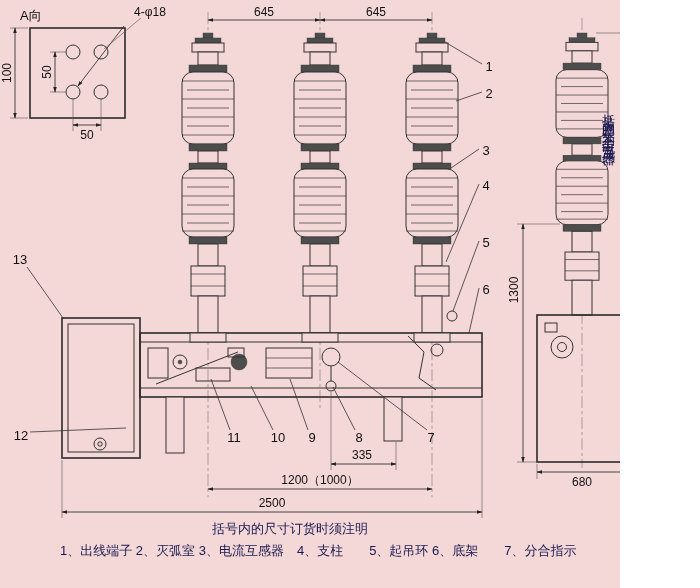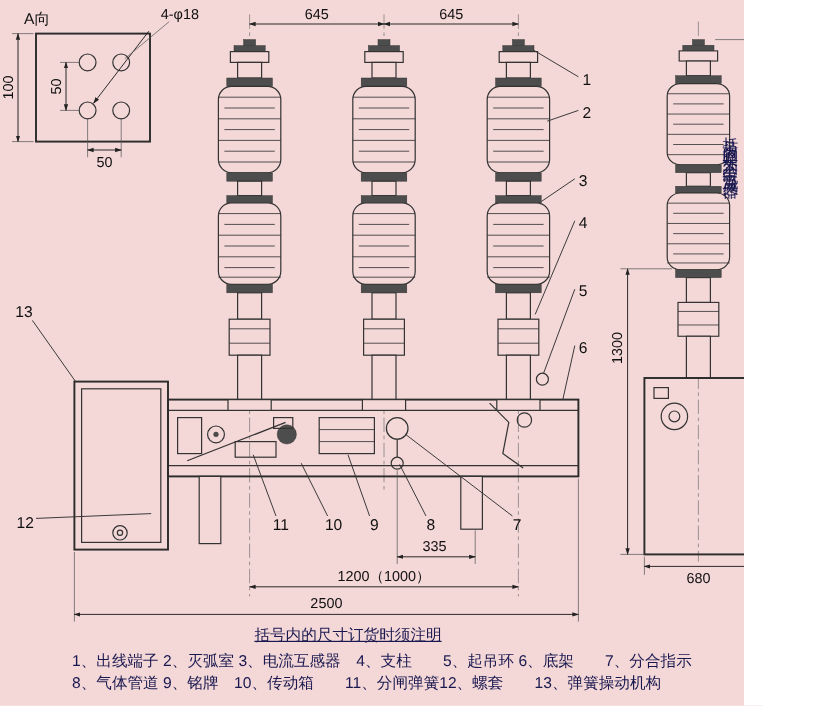--- a/index.html
+++ b/index.html
@@ -18,21 +18,21 @@
   .ext  { stroke:#555; stroke-width:.6; fill:none; }
   .ld   { stroke:#333; stroke-width:.8; fill:none; }
   .cl   { stroke:#777; stroke-width:.6; stroke-dasharray:12 3 3 3; fill:none; }
   .dimtext { font-size:12px; fill:#101010; }
   .callout { font-size:13px; fill:#101010; }
 
   .note-v { position:absolute; right:3px; top:104px; height:245px;
             writing-mode:vertical-rl; text-orientation:upright;
             font-size:13px; letter-spacing:3px; color:var(--legend_text,#191950); }
   .order-note { position:absolute; left:150px; top:520px; width:280px; text-align:center;
-            font-size:13px; color:var(--legend_text,#191950); text-decoration:underline; }
+            font-size:13px; color:var(--legend_text,#191950); }
   .legend { position:absolute; left:60px; font-size:13px; color:var(--legend_text,#191950); white-space:pre; }
   .legend.l1 { top:542px; }
   .legend.l2 { top:560px; }
 </style>
 </head>
 <body>
 
 <div id="stage">
 
   <svg width="700" height="588" viewBox="0 0 700 588">
@@ -211,14 +211,13 @@
       <text class="callout" x="21" y="440" text-anchor="middle">12</text>
       <text class="callout" x="20" y="264" text-anchor="middle">13</text>
     </g>
   </svg>
 
   <div class="note-v">括号内的尺寸为不带电流互感器</div>
 
   <div class="order-note">括号内的尺寸订货时须注明</div>
 
   <div class="legend l1">1、出线端子 2、灭弧室 3、电流互感器　4、支柱　　5、起吊环 6、底架　　7、分合指示</div>
-  <div class="legend l2">8、气体管道 9、铭牌　10、传动箱　　11、分闸弹簧12、螺套　　13、弹簧操动机构</div>
 </div>
 
 </body></html>

